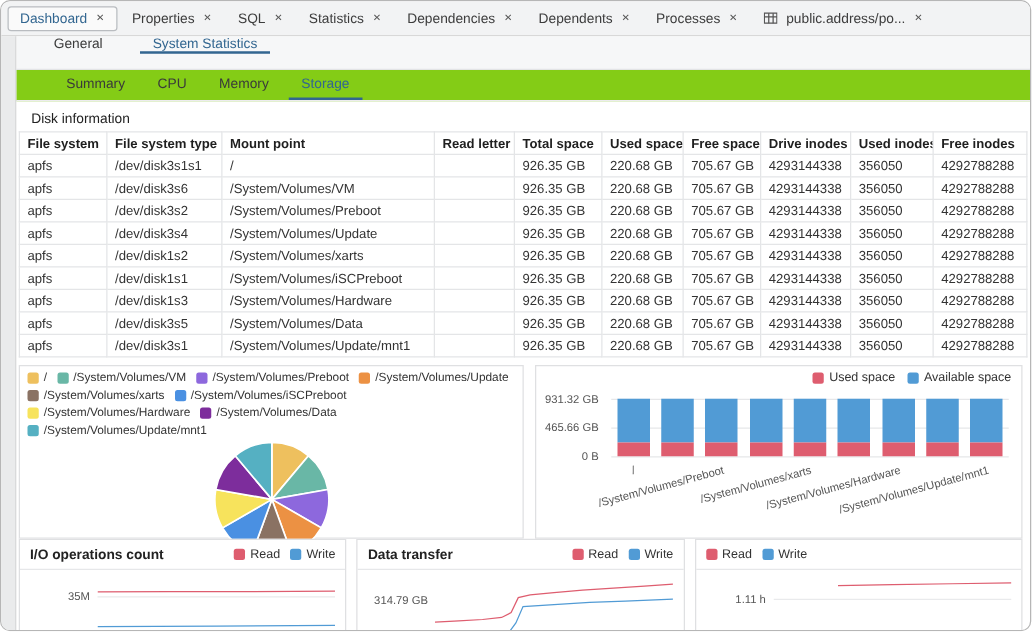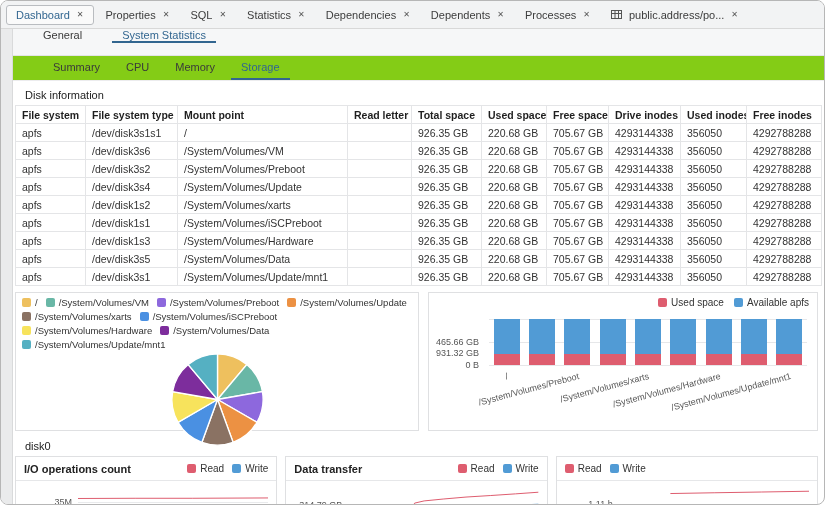--- a/index.html
+++ b/index.html
@@ -324,25 +324,25 @@
           </div>
         </div>
         <div class="panel bar-panel">
           <div class="blegend" id="barLegend">
               <span class="lg-item">
                 <span class="sw" style="background: rgb(222, 93, 111);"></span>
                 <span>Used space</span>
               </span>
               <span class="lg-item">
                 <span class="sw" style="background: rgb(81, 155, 213);"></span>
-                <span>Available apfs</span>
+                <span>Available space</span>
               </span>
             </div>
           <div class="bar-yaxis" id="barYAxis">
-              <span class="yl" style="top: 0px; margin-top: 34px;">931.32 GB</span>
+              <span class="yl" style="top: 0px;">931.32 GB</span>
               <span class="yl" style="top: 23px;">465.66 GB</span>
               <span class="yl" style="top: 46px;">0 B</span>
             </div>
           <div class="bar-plot" id="barPlot">
               <div class="gridline" style="top: 0px;"></div>
               <div class="gridline" style="top: 23px;"></div>
               <div class="gridline" style="top: 46px;"></div>
               <div class="bars">
                 <div class="bar-slot">
                   <div class="bar" style="height: 99.4663%;">
@@ -402,21 +402,20 @@
             </div>
           <div class="bar-xlabels" id="barXLabels">
               <div class="bxl" style="right: 94.4444%;">/</div>
               <div class="bxl" style="right: 72.2222%;">/System/Volumes/Preboot</div>
               <div class="bxl" style="right: 50%;">/System/Volumes/xarts</div>
               <div class="bxl" style="right: 27.7778%;">/System/Volumes/Hardware</div>
               <div class="bxl" style="right: 5.55556%;">/System/Volumes/Update/mnt1</div>
             </div>
         </div>
       </div>
-      <div class="disk0-title">disk0</div>
       <div class="mini-row" id="miniRow">
           <div class="mini">
             <div class="mini-head">
               <span class="mini-title">I/O operations count</span>
               <span class="mini-legend">
                 <span class="lg-item">
                   <span class="sw" style="background: rgb(222, 93, 111);"></span>
                   <span>Read</span>
                 </span>
                 <span class="lg-item">

